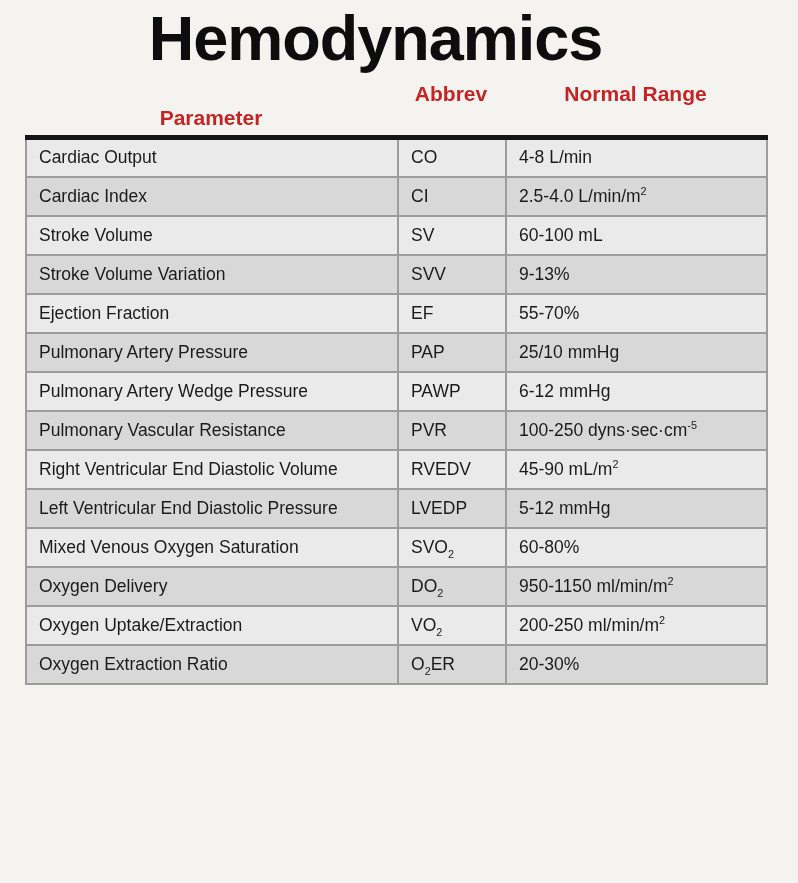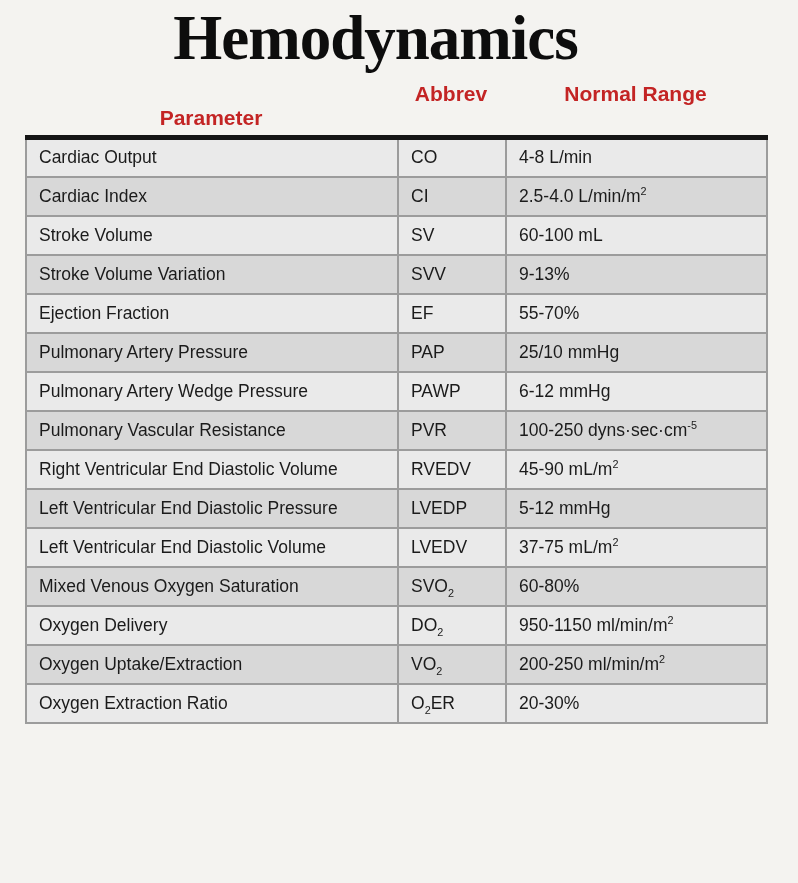--- a/index.html
+++ b/index.html
@@ -15,21 +15,20 @@
   }
   .page-title {
     width: 751px;
     text-align: center;
     font-size: 63px;
     font-weight: 600;
     letter-spacing: -1px;
     color: #0d0d0d;
     margin-top: 2px;
     line-height: 72px;
-    font-family: Liberation Serif, serif;
   }
   .col-headers {
     display: flex;
     margin: 8px 0 5px 25px;
     width: 741px;
     color: var(--header-red, #c32424);
     font-weight: bold;
     font-size: 21px;
   }
   .col-headers .ch { text-align: center; }
@@ -133,25 +132,20 @@
         <td>Right Ventricular End Diastolic Volume</td>
         <td>RVEDV</td>
         <td>45-90 mL/m<sup>2</sup></td>
       </tr>
       <tr>
         <td>Left Ventricular End Diastolic Pressure</td>
         <td>LVEDP</td>
         <td>5-12 mmHg</td>
       </tr>
       <tr>
-        <td>Left Ventricular End Diastolic Volume</td>
-        <td>LVEDV</td>
-        <td>37-75 mL/m<sup>2</sup></td>
-      </tr>
-      <tr>
         <td>Mixed Venous Oxygen Saturation</td>
         <td>SVO<sub>2</sub></td>
         <td>60-80%</td>
       </tr>
       <tr>
         <td>Oxygen Delivery</td>
         <td>DO<sub>2</sub></td>
         <td>950-1150 ml/min/m<sup>2</sup></td>
       </tr>
       <tr>

